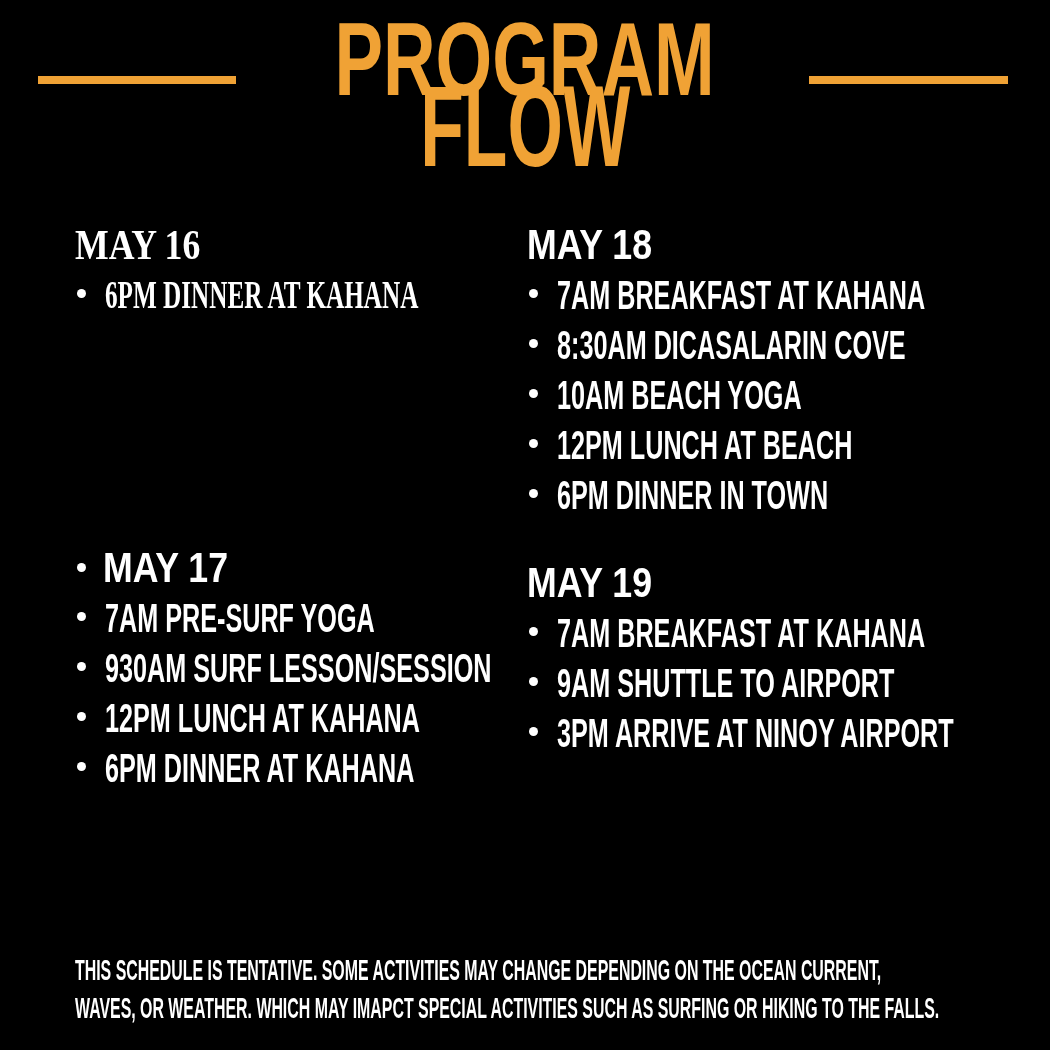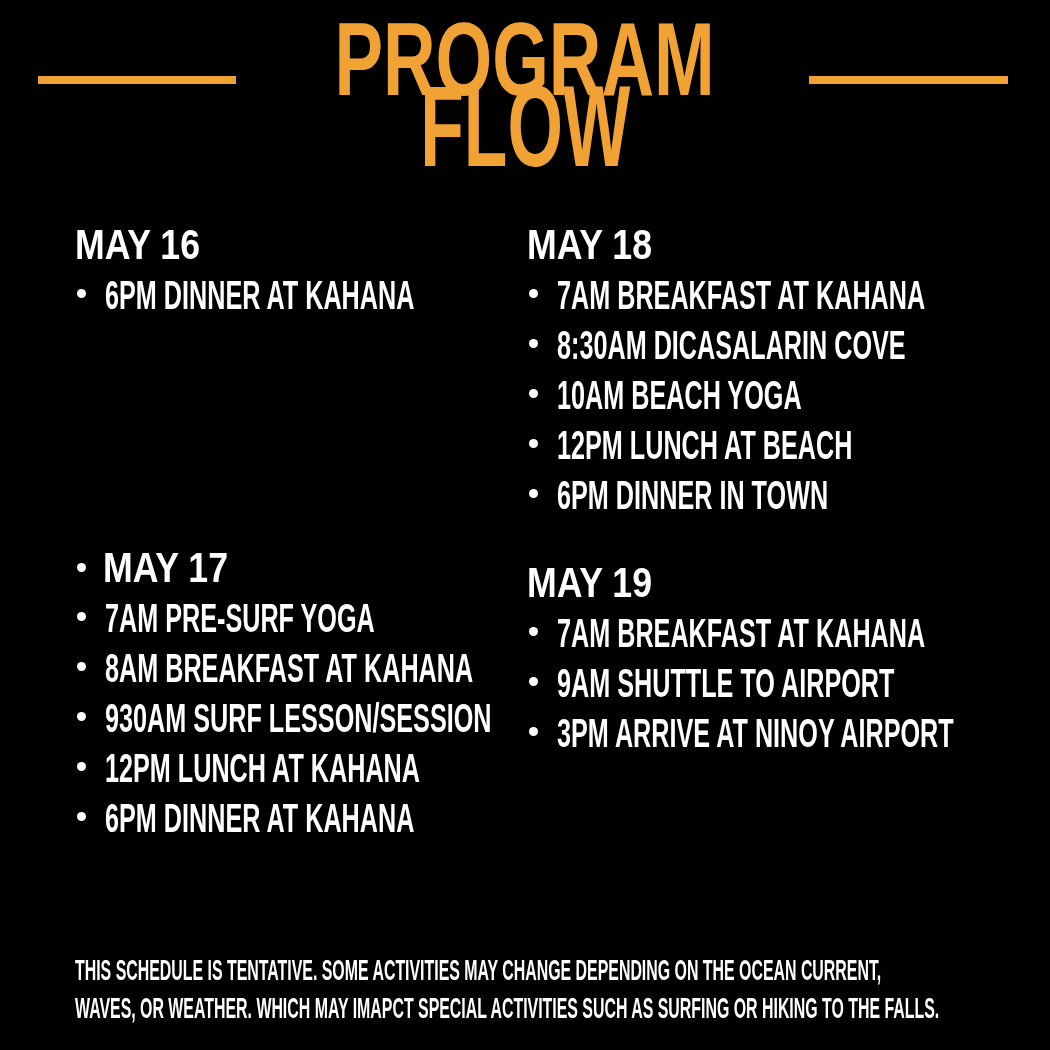--- a/index.html
+++ b/index.html
@@ -44,21 +44,21 @@
     background: #F0A235;
   }
   .rule-left  { left: 38px;  width: 198px; }
   .rule-right { left: 809px; width: 199px; }
 
   
   .sec {
     position: absolute;
     color: #FFFFFF;
   }
-  .sec-may16 { left: 75px;  top: 220px; }
+  .sec-may16 { left: 75px;  top: 220px; font-family: Liberation Serif, serif; }
   .sec-may18 { left: 527px; top: 220px; }
   .sec-may17 { left: 75px;  top: 543px; }
   .sec-may19 { left: 527px; top: 558px; }
 
   .sec h2 {
     margin: 0;
     font-size: 42px;
     line-height: 50px;
     font-weight: 700;
     white-space: nowrap;
@@ -147,21 +147,20 @@
     </ul>
   </section>
 
   <section class="sec sec-may17">
     <h2 class="with-dot">
       <span class="dot"></span>
       <span class="cond">MAY 17</span>
     </h2>
     <ul>
       <li><span class="dot"></span><span class="cond">7AM PRE-SURF YOGA</span></li>
-      <li><span class="dot"></span><span class="cond">8AM BREAKFAST AT KAHANA</span></li>
       <li><span class="dot"></span><span class="cond">930AM SURF LESSON/SESSION</span></li>
       <li><span class="dot"></span><span class="cond">12PM LUNCH AT KAHANA</span></li>
       <li><span class="dot"></span><span class="cond">6PM DINNER AT KAHANA</span></li>
     </ul>
   </section>
 
   <section class="sec sec-may19">
     <h2>
       <span class="cond">MAY 19</span>
     </h2>

